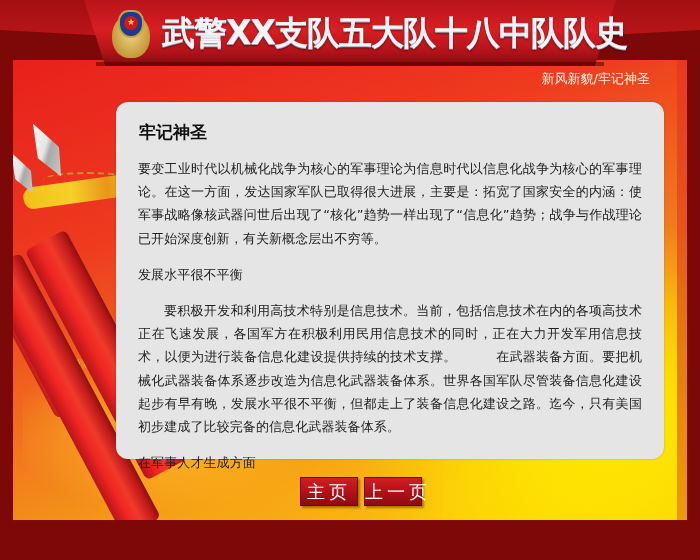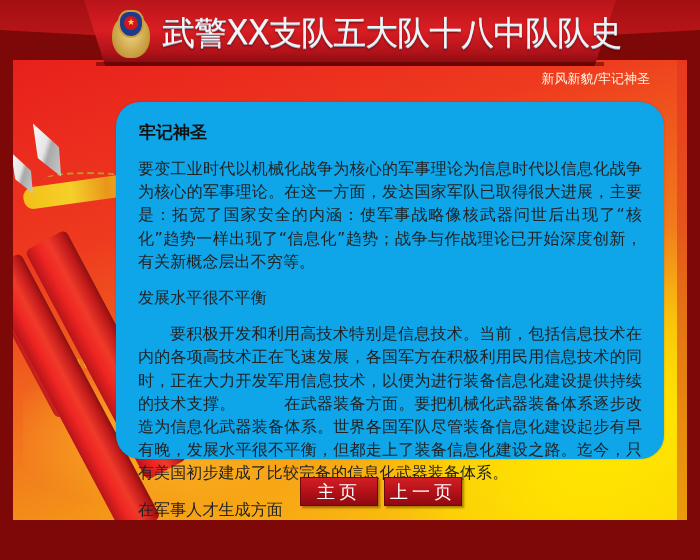--- a/index.html
+++ b/index.html
@@ -97,55 +97,55 @@
   .emblem .shield-inner {
     position: absolute; left: 4px; top: 4px; width: 14px; height: 14px;
     background: #d2171b; border-radius: 50%;
   }
   .emblem .star {
     position: absolute; left: 7px; top: 6px; color: #ffd84a; font-size: 9px; line-height: 9px;
   }
 
   .site-title {
     position: absolute; left: 162px; top: 11px; height: 44px;
-    font-size: 33px; font-weight: normal; line-height: 44px; letter-spacing: -1px;
+    font-size: 33px; font-weight: bold; line-height: 44px; letter-spacing: -1px;
     color: #f2f4f8;
     text-shadow: 0 1px 0 #9aa4b4, 0 2px 2px rgba(60,0,0,0.6);
     white-space: nowrap;
   }
 
   .breadcrumb {
     position: absolute; right: 50px; top: 70px;
     font-size: 13px; color: #fff3e0; white-space: nowrap;
   }
 
   
   .card {
     position: absolute; left: 116px; top: 102px; width: 548px; height: 357px;
-    background: #0ea5e9; border-radius: 24px;
+    background: #e5e5e5; border-radius: 12px;
     box-shadow: 0 0 2px rgba(120,20,0,0.3);
     padding: 18px 22px 10px 22px;
   }
   .card-title {
     font-size: 17px; font-weight: bold; color: #111; line-height: 24px; margin-bottom: 4px;
     margin-left: 1px;
   }
   .card-body p {
-    font-size: 16px; color: #222; line-height: 23.2px; text-align: justify;
+    font-size: 13px; color: #222; line-height: 23.2px; text-align: justify;
     letter-spacing: 0.1px;
     margin-top: 13px;
   }
   .card-body p.indent { text-indent: 2em; }
 
   
   .nav {
     position: absolute; left: 300px; top: 477px; height: 30px; display: flex; gap: 6px;
   }
   .nav-btn {
-    width: 78px; height: 29px;
+    width: 58px; height: 29px;
     background: linear-gradient(180deg, #d11f24 0%, #b8121a 45%, #8e0a10 100%);
     border: 1px solid #6e0808;
     box-shadow: 2px 2px 2px rgba(90,50,0,0.5);
     color: #fff; font-size: 18px; letter-spacing: 4px; text-align: center; line-height: 28px;
     cursor: pointer; white-space: nowrap;
   }
 </style>
 </head>
 <body>
 

